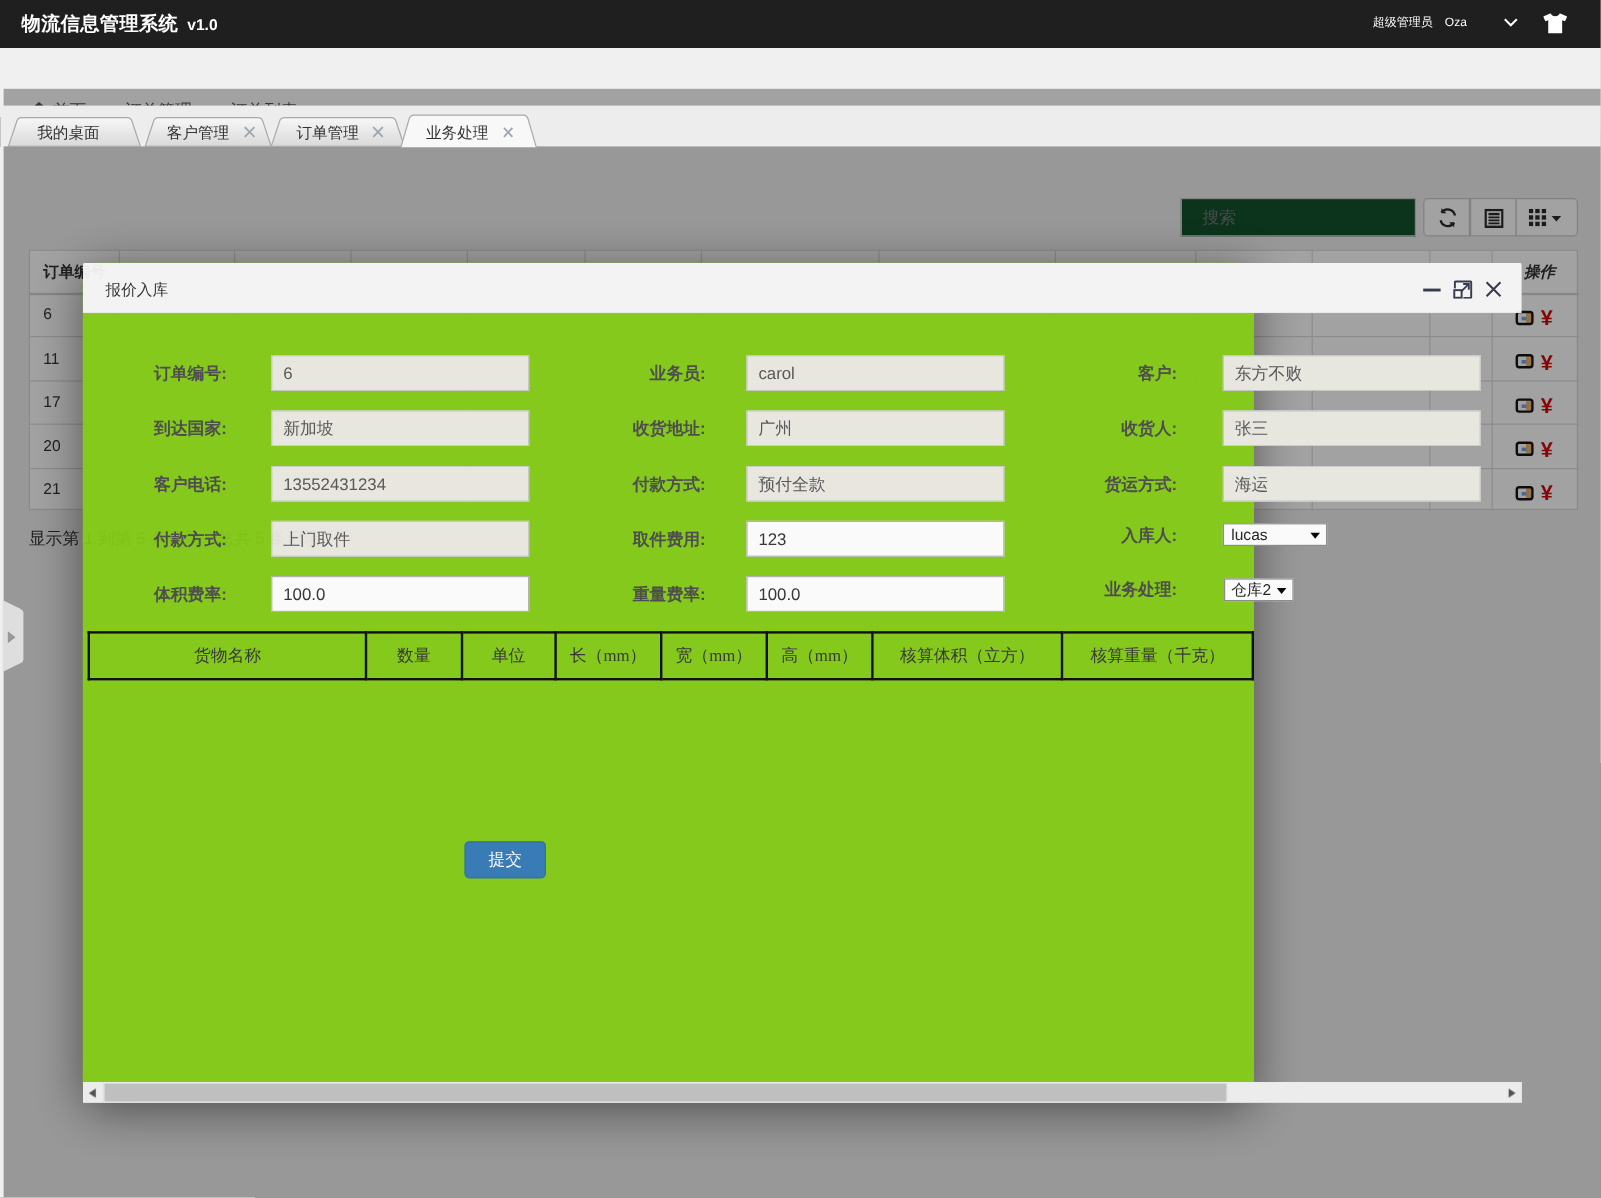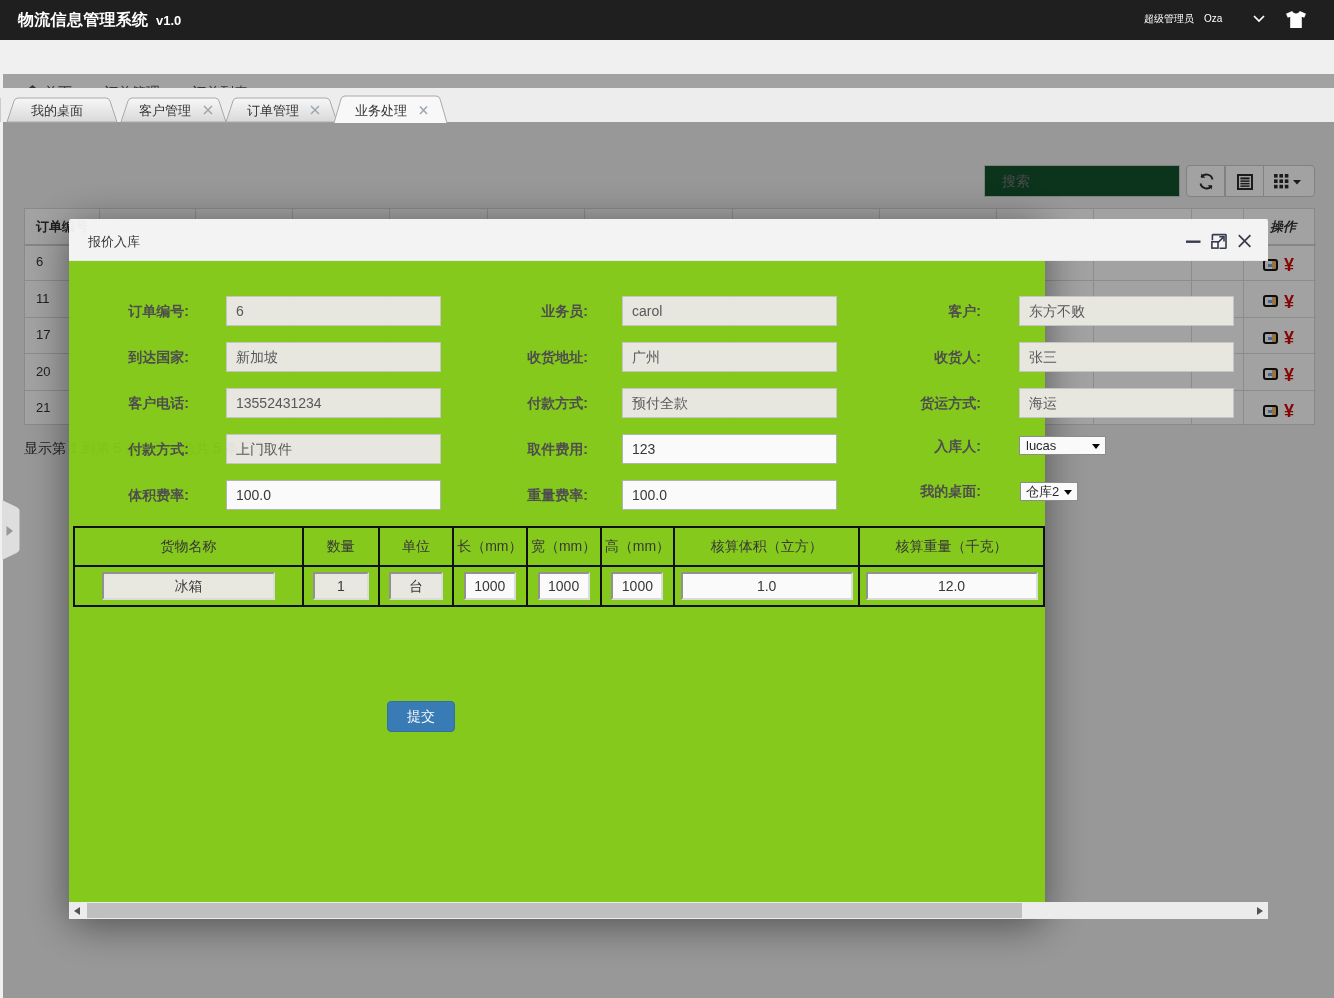--- a/index.html
+++ b/index.html
@@ -50,21 +50,21 @@
 
   
   .flabel { position:absolute; font-size:14px; font-weight:bold; color:#4A4A4A; text-align:right; width:120px; line-height:30px; }
   .finput { position:absolute; width:215px; height:30px; font-size:14px; line-height:28px; padding-left:9px; color:#555; white-space:nowrap; }
   .ro { background:#EBEBE4; border:1px solid #C8C8C8; }
   .ed { background:#FFF; border:1px solid #B4B4B4; color:#333; }
   .fsel { position:absolute; background:#FFF; border:1px solid #8C8C8C; font-size:13px; color:#222; }
   .fsel .ar { position:absolute; right:5px; top:50%; margin-top:-2px; width:0; height:0; border-left:4px solid transparent; border-right:4px solid transparent; border-top:5px solid #000; }
 
   
-  #gtable { position:absolute; left:4px; top:307px; border-collapse:collapse; table-layout:fixed; }
+  #gtable { position:absolute; left:4px; top:307px; border-collapse:collapse; table-layout:fixed;font-family:Liberation Serif, serif; }
   #gtable th, #gtable td { border:2px solid #0A0A0A; text-align:center; font-size:14px; color:#333; font-weight:normal; padding:0; }
   #gtable th { height:39px; }
   #gtable td { height:40px; }
   .ginput { display:inline-block; height:28px; line-height:24px; font-size:14px; color:#333; text-align:center; vertical-align:middle;
             border-top:2px solid #919191; border-left:2px solid #919191; border-bottom:2px solid #DFDFDF; border-right:2px solid #DFDFDF; }
   .gro { background:#EDEDE5; }
   .ged { background:#FFF; }
 
   #submit { position:absolute; left:318px; top:482px; width:68px; height:31px; background:#337AB7; border:1px solid #2E6DA4; border-radius:4px; color:#FFF; font-size:14px; text-align:center; line-height:29px; }
 
@@ -235,21 +235,21 @@
     <div class="flabel" style="left:0;top:215px">付款方式:</div>
       <div class="finput ro" style="left:157px;top:215px">上门取件</div>
     <div class="flabel" style="left:399px;top:215px">取件费用:</div>
       <div class="finput ed" style="left:553px;top:215px">123</div>
     <div class="flabel" style="left:792px;top:217px;line-height:20px">入库人:</div>
     <div class="fsel" style="left:950px;top:217px;width:87px;height:19px;line-height:17px;padding-left:6px">lucas<span class="ar"></span></div>
     <div class="flabel" style="left:0;top:261px">体积费率:</div>
       <div class="finput ed" style="left:157px;top:261px">100.0</div>
     <div class="flabel" style="left:399px;top:261px">重量费率:</div>
       <div class="finput ed" style="left:553px;top:261px">100.0</div>
-    <div class="flabel" style="left:792px;top:263px;line-height:19px">我的桌面:</div>
+    <div class="flabel" style="left:792px;top:263px;line-height:19px">业务处理:</div>
     <div class="fsel" style="left:951px;top:263px;width:58px;height:19px;line-height:17px;padding-left:5px">仓库2<span class="ar"></span></div>
   </div>
   <table id="gtable">
     <colgroup>
         <col style="width:299px">
         <col style="width:99px">
         <col style="width:98px">
         <col style="width:99px">
         <col style="width:100px">
         <col style="width:99px">
@@ -260,30 +260,20 @@
         <tr>
           <th>货物名称</th>
           <th>数量</th>
           <th>单位</th>
           <th>长（mm）</th>
           <th>宽（mm）</th>
           <th>高（mm）</th>
           <th>核算体积（立方）</th>
           <th>核算重量（千克）</th>
         </tr>
-    <tr>
-      <td><span class="ginput gro" style="width:173px">冰箱</span></td>
-      <td><span class="ginput gro" style="width:56px">1</span></td>
-      <td><span class="ginput gro" style="width:54px">台</span></td>
-      <td><span class="ginput ged" style="width:52px">1000</span></td>
-      <td><span class="ginput ged" style="width:52px">1000</span></td>
-      <td><span class="ginput ged" style="width:52px">1000</span></td>
-      <td><span class="ginput ged" style="width:172px">1.0</span></td>
-      <td><span class="ginput ged" style="width:172px">12.0</span></td>
-    </tr>
   </tbody>
     </table>
   <div id="submit">提交</div>
   <div id="mscroll">
     <svg style="position:absolute;left:5px;top:5px" width="6" height="8" viewBox="0 0 6 8">
         <path d="M6,0 L6,8 L0,4 Z" fill="#505050"></path>
       </svg>
     <svg style="position:absolute;left:1188px;top:5px" width="6" height="8" viewBox="0 0 6 8">
         <path d="M0,0 L0,8 L6,4 Z" fill="#505050"></path>
       </svg>

